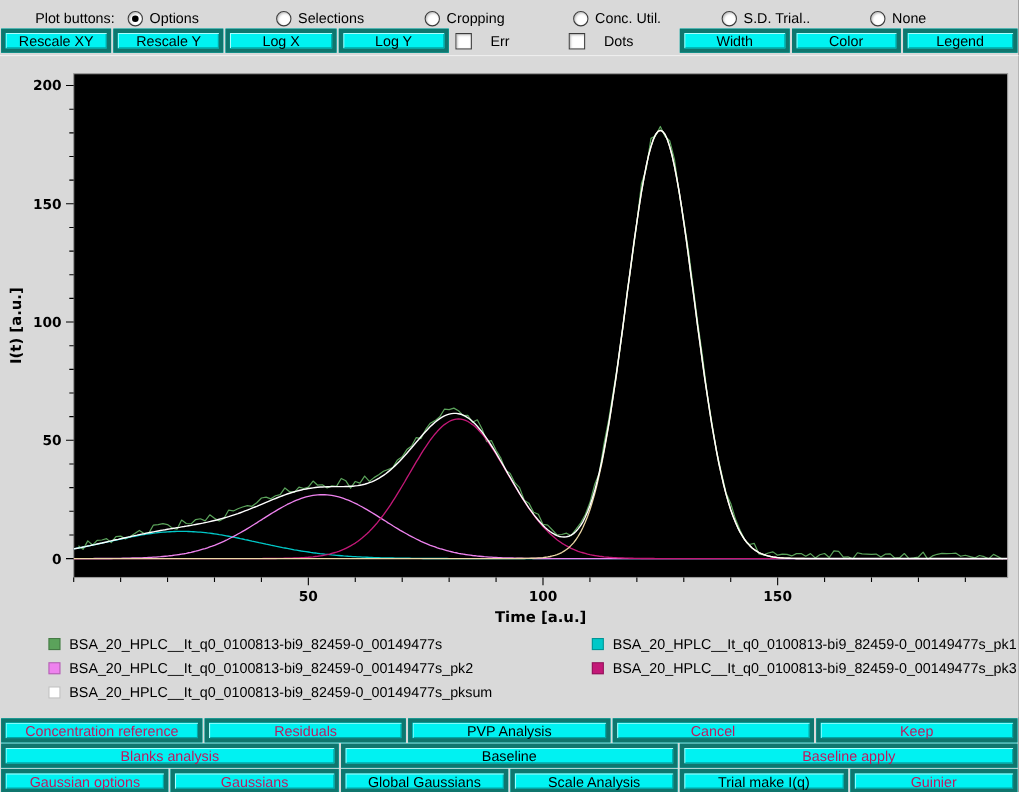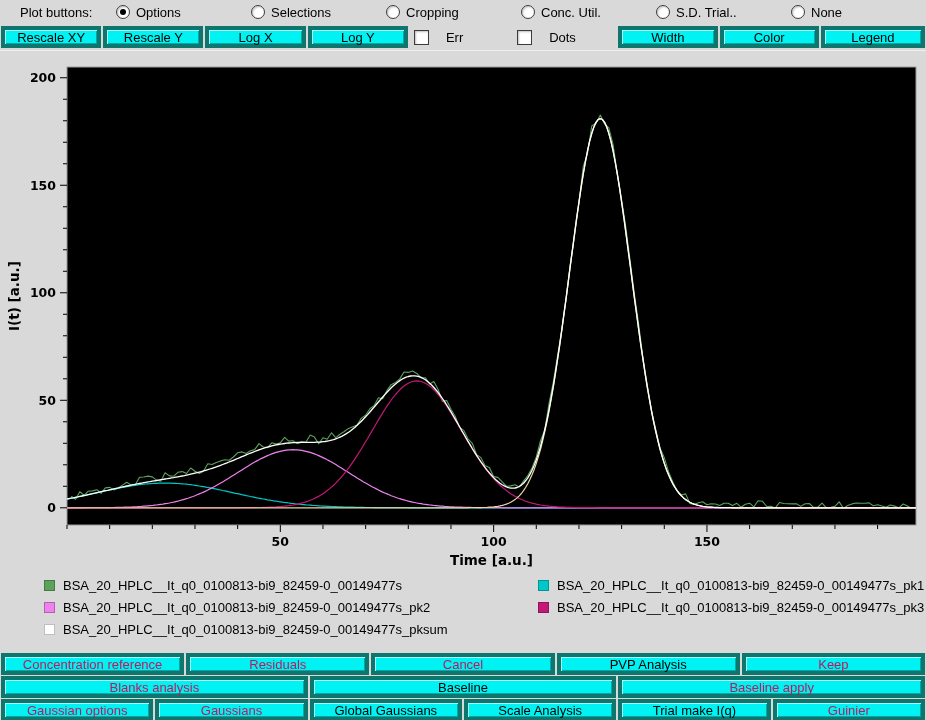--- a/index.html
+++ b/index.html
@@ -1,21 +1,21 @@
 <!DOCTYPE html>
 <html><head>
 <meta charset="utf-8">
 <style>
   html,body{margin:0;padding:0;}
   body{width:926px;height:720px;overflow:hidden;background:#d9d9d9;
        font-family:"Liberation Sans",sans-serif;font-size:13px;color:#000;}
   .app{width:926px;height:720px;display:flex;flex-direction:column;background:#d9d9d9;}
 
   
-  .top-row{height:24px;flex:0 0 24px;display:flex;align-items:center;padding-left:20px;}
+  .top-row{height:24px;flex:0 0 24px;display:flex;align-items:flex-end;padding-left:32px;}
   .pb-label{width:112px;}
   #radio-group{display:flex;align-items:center;flex:1;}
   .radio-item{display:flex;align-items:center;gap:6px;width:135px;cursor:pointer;}
   .radio-circle{width:12px;height:12px;border-radius:50%;background:#fff;
                 border:1px solid #3c3c3c;position:relative;box-shadow:inset 1px 1px 2px rgba(0,0,0,.25);}
   .radio-circle.sel::after{content:"";position:absolute;left:3px;top:3px;width:6px;height:6px;
                 border-radius:50%;background:#000;}
 
   
   .cyan-btn{background:#00f2f2;border:4px solid #0f766e;color:#000;
@@ -188,22 +188,22 @@
           <span class="legend-swatch" style="background: rgb(255, 255, 255);"></span>
           <span>BSA_20_HPLC__It_q0_0100813-bi9_82459-0_00149477s_pksum</span>
         </span>
       </div>
   </div>
 
   <div id="bottom-rows">
       <div class="b-row">
         <button class="cyan-btn b-btn red">Concentration reference</button>
         <button class="cyan-btn b-btn red">Residuals</button>
+        <button class="cyan-btn b-btn">PVP Analysis</button>
         <button class="cyan-btn b-btn red">Cancel</button>
-        <button class="cyan-btn b-btn">PVP Analysis</button>
         <button class="cyan-btn b-btn red">Keep</button>
       </div>
       <div class="b-row">
         <button class="cyan-btn b-btn red">Blanks analysis</button>
         <button class="cyan-btn b-btn">Baseline</button>
         <button class="cyan-btn b-btn red">Baseline apply</button>
       </div>
       <div class="b-row">
         <button class="cyan-btn b-btn red">Gaussian options</button>
         <button class="cyan-btn b-btn red">Gaussians</button>

